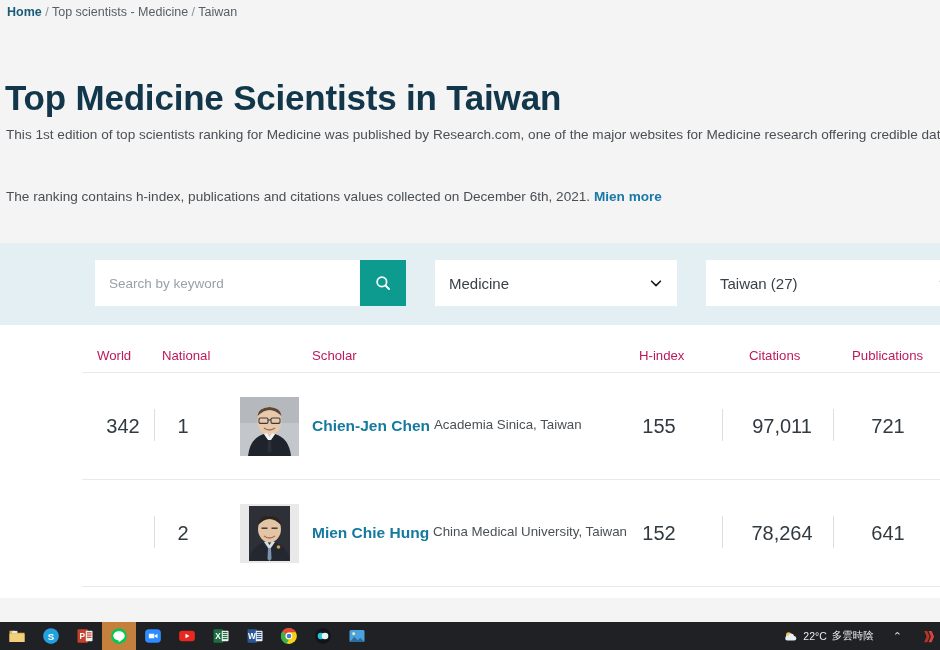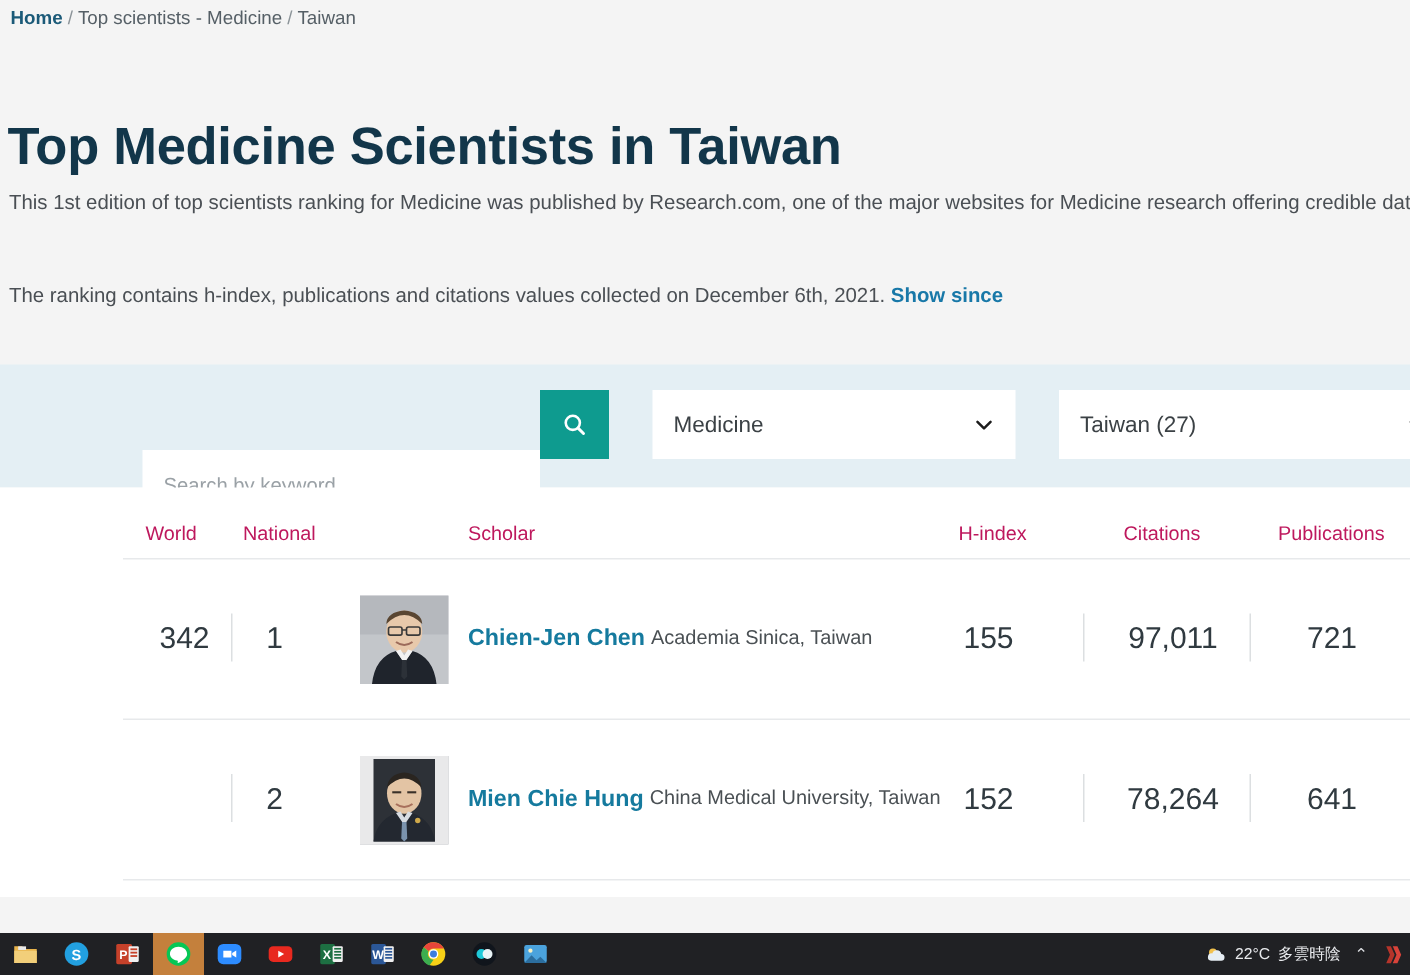--- a/index.html
+++ b/index.html
@@ -97,21 +97,20 @@
     width: 265px;
     height: 46px;
     box-sizing: border-box;
     border: none;
     outline: none;
     background: #ffffff;
     font-size: 13.5px;
     color: #3b4145;
     padding: 0 14px;
     font-family: "Liberation Sans", sans-serif;
-    margin-top: 40px;
   }
   .search-input::placeholder { color: #9aa1a6; }
   .search-button {
     width: 46px;
     height: 46px;
     background: #0e9b8f;
     border: none;
     display: flex;
     align-items: center;
     justify-content: center;
@@ -262,21 +261,21 @@
   .tb-item.active { background: #c4803c; }
   .tb-ico { width: 18px; height: 18px; display: block; }
 
   .tb-right {
     position: absolute;
     right: 0;
     top: 0;
     height: 28px;
     display: flex;
     align-items: center;
-    gap: 6px;
+    gap: 16px;
     padding-right: 4px;
   }
   .tb-weather {
     display: flex;
     align-items: center;
     gap: 5px;
     cursor: pointer;
     color: #e8eaed;
     font-size: 10.5px;
     white-space: nowrap;
@@ -296,21 +295,21 @@
 
   <div class="page-content">
 
     <div class="breadcrumb">
       <span class="crumb-home">Home</span><span class="crumb-sep"> / </span><span class="crumb-text">Top scientists - Medicine</span><span class="crumb-sep"> / </span><span class="crumb-text">Taiwan</span>
     </div>
 
     <h1 class="page-title">Top Medicine Scientists in Taiwan</h1>
 
     <div class="para para-1">This 1st edition of top scientists ranking for Medicine was published by Research.com, one of the major websites for Medicine research offering credible data on scientific contributions since 2014.</div>
-    <div class="para para-2"><span>The ranking contains h-index, publications and citations values collected on December 6th, 2021. </span><span class="show-more">Show since</span></div>
+    <div class="para para-2"><span>The ranking contains h-index, publications and citations values collected on December 6th, 2021. </span><span class="show-more">Mien more</span></div>
 
     <div class="filter-bar">
 
       <div class="search-wrap">
         <input class="search-input" type="text" placeholder="Search by keyword" style="">
         <button class="search-button">
           <svg class="tb-ico" viewBox="0 0 24 24" width="19" height="19">
             <circle cx="10.5" cy="10.5" r="6.3" fill="none" stroke="#ffffff" stroke-width="2.3"></circle>
             <line x1="15.2" y1="15.2" x2="20" y2="20" stroke="#ffffff" stroke-width="2.6" stroke-linecap="round"></line>
           </svg>

